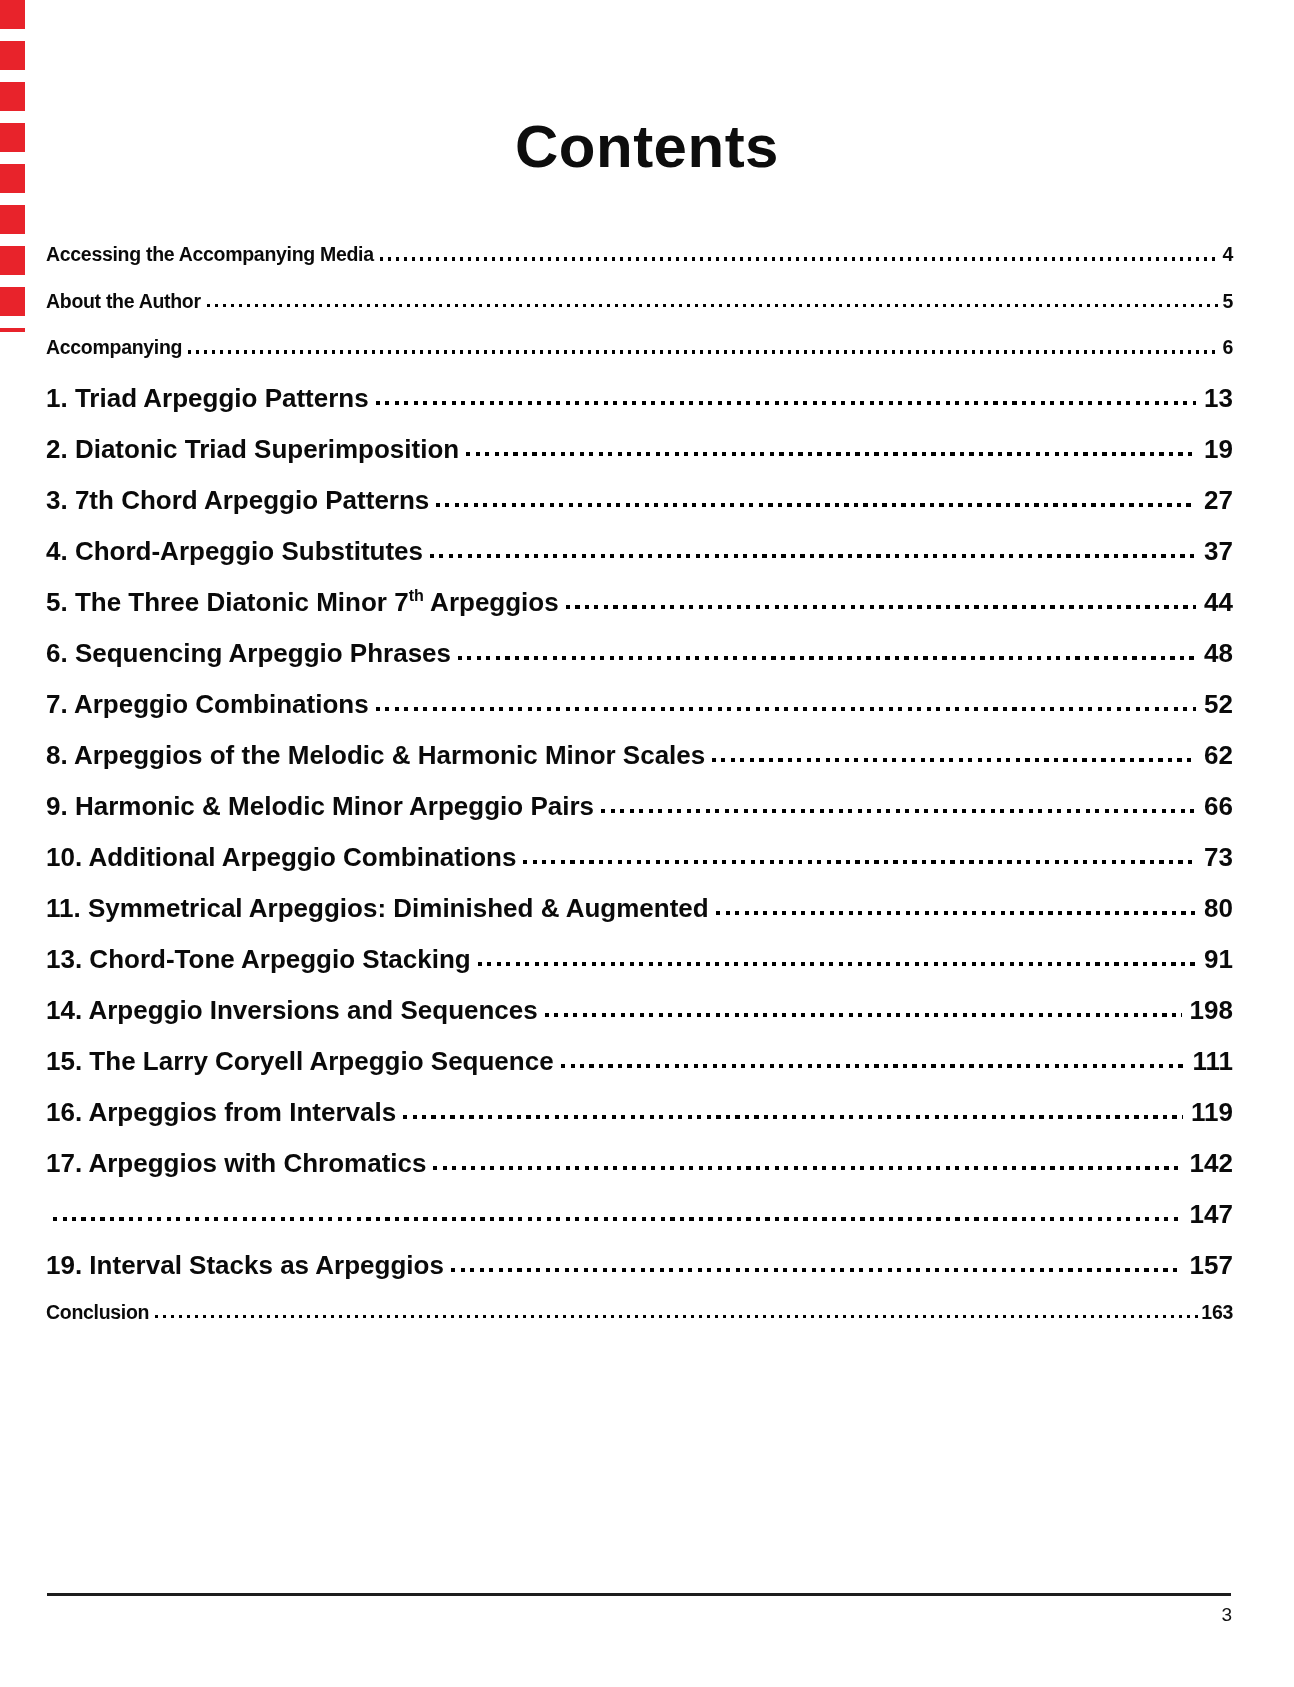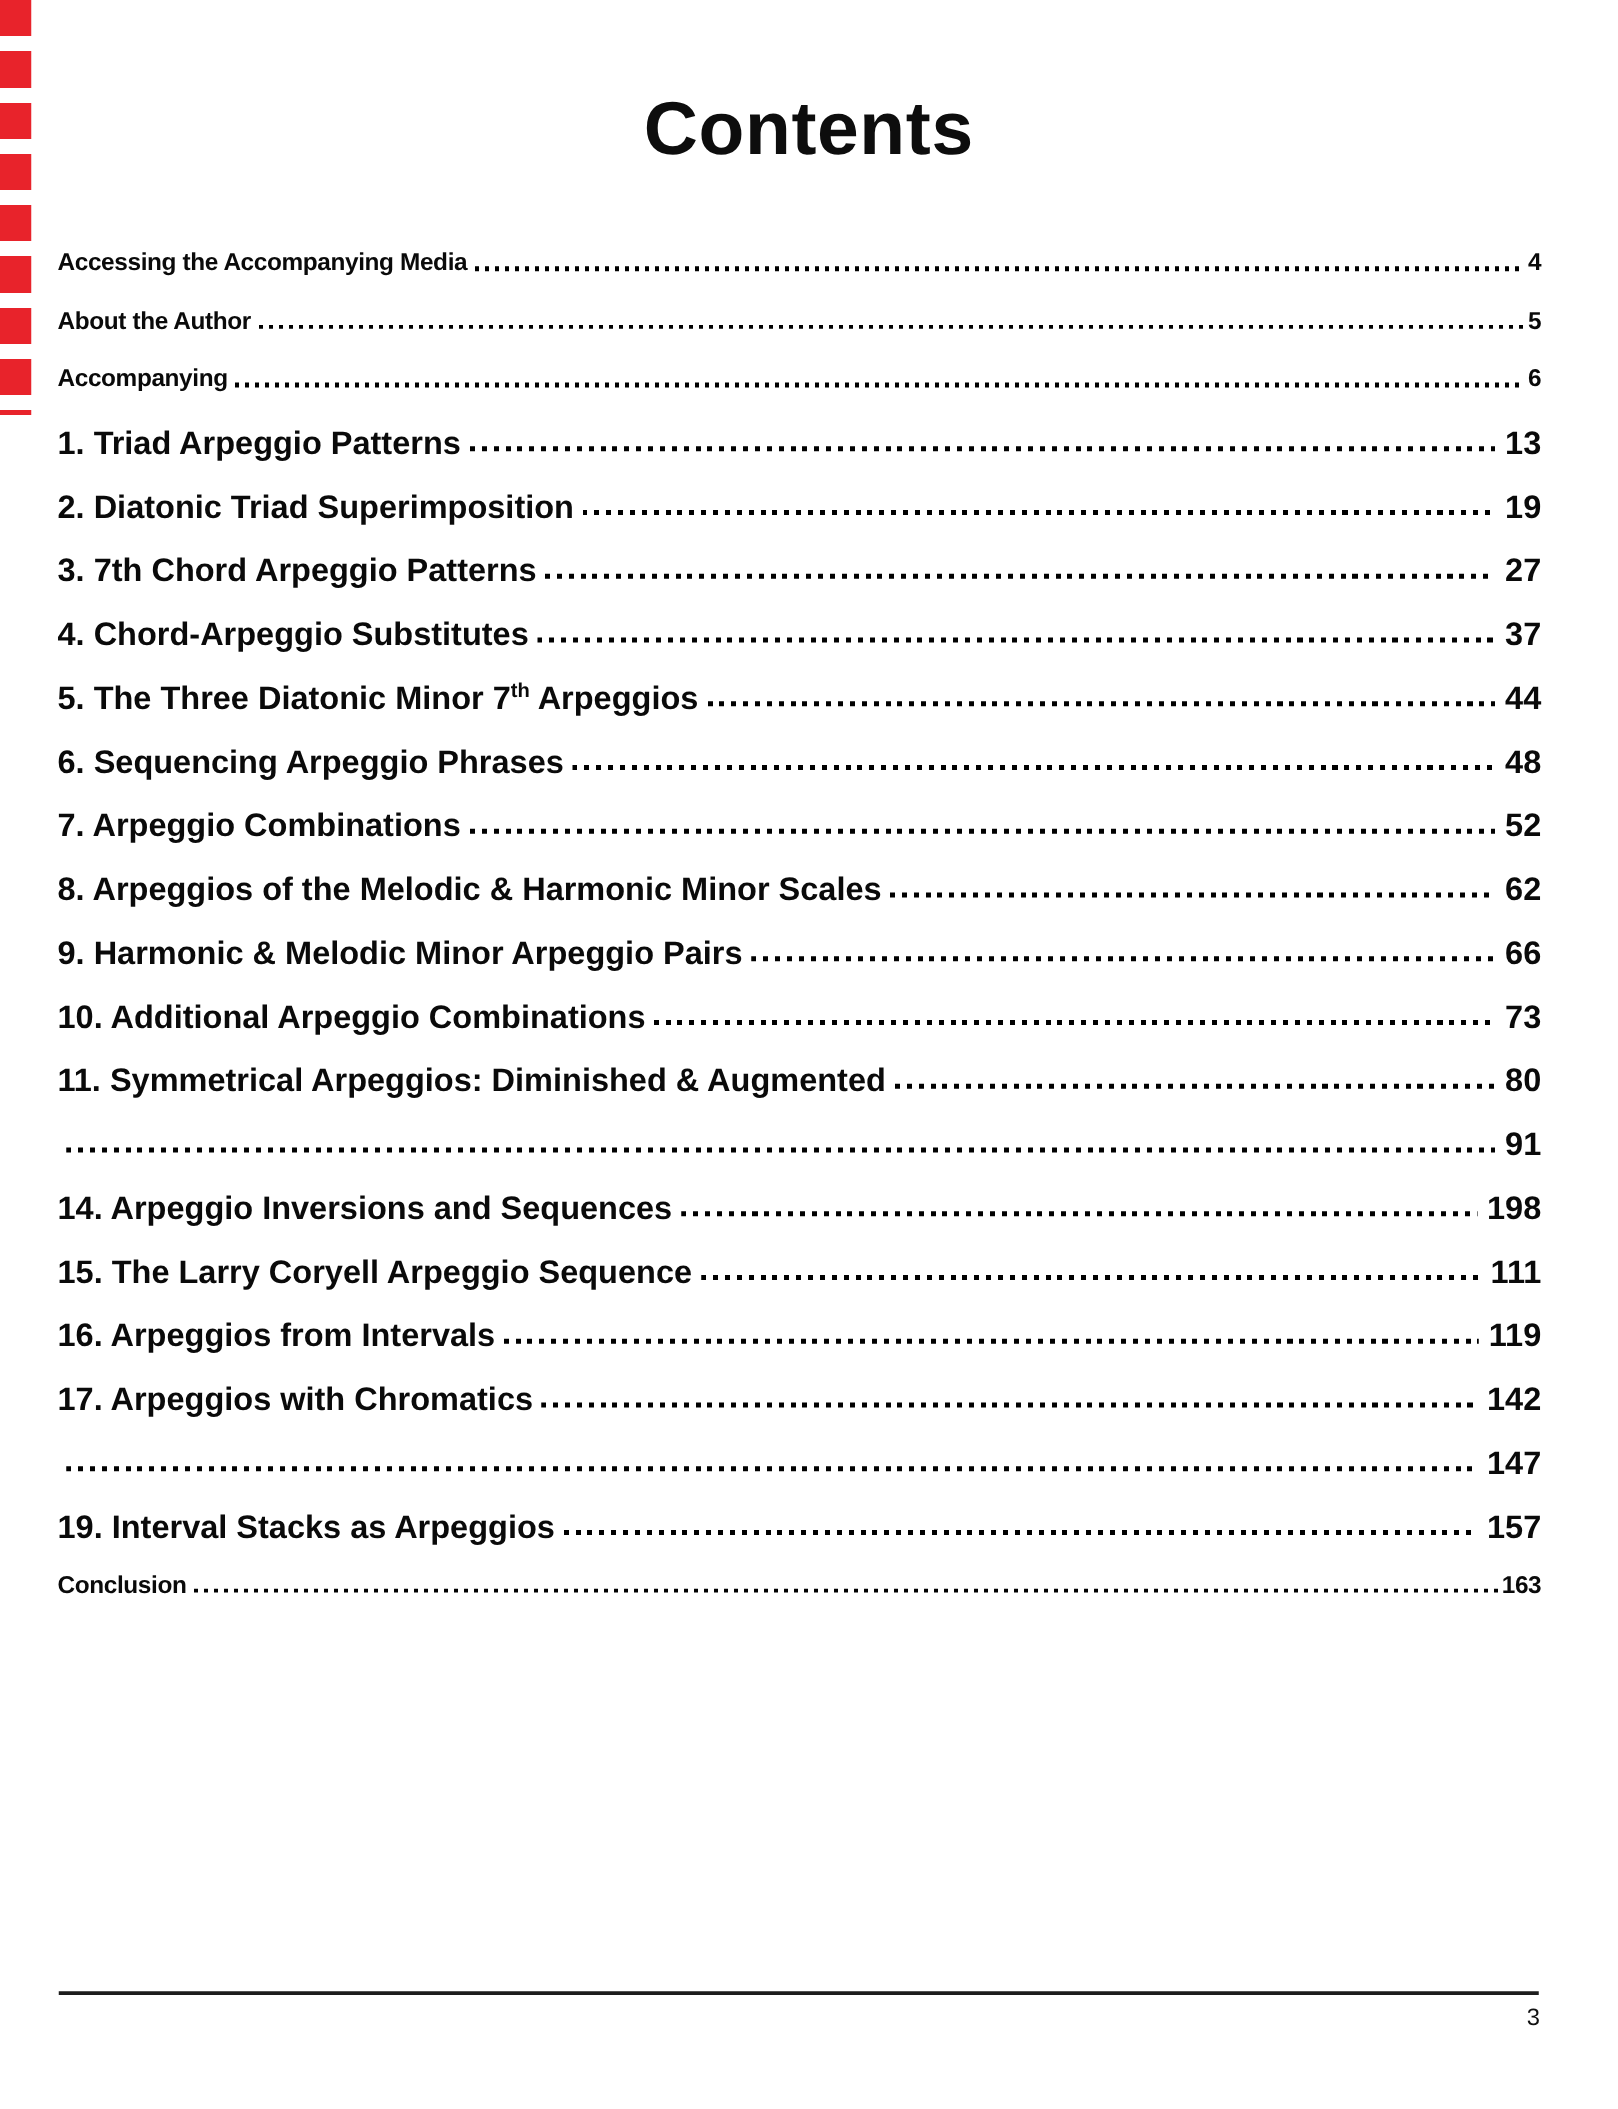--- a/index.html
+++ b/index.html
@@ -24,21 +24,21 @@
     width: 25px;
     height: 332px;
     background-image: repeating-linear-gradient(
       to bottom,
       var(--marker-color, #e8232b) 0 29px,
       rgba(0,0,0,0) 29px 41px
     );
   }
   .title {
     margin: 0;
-    padding-top: 68px;
+    padding-top: 112px;
     text-align: center;
     font-size: 60px;
     line-height: 1.15;
     font-weight: 700;
     letter-spacing: 0.5px;
     color: #0d0d0d;
   }
   .toc {
     margin: 64px 61px 0 46px; 
   }
@@ -174,20 +174,21 @@
     <span class="label"><span class="t-pre">10. Additional Arpeggio Combinations</span><sup class="t-sup"></sup><span class="t-post"></span></span>
     <span class="dots"></span>
     <span class="pagenum">73</span>
   </div>
       <div class="toc-row large">
     <span class="label"><span class="t-pre">11. Symmetrical Arpeggios: Diminished &amp; Augmented</span><sup class="t-sup"></sup><span class="t-post"></span></span>
     <span class="dots"></span>
     <span class="pagenum">80</span>
   </div>
       <div class="toc-row large">
+    <span class="label"><span class="t-pre">13. Chord-Tone Arpeggio Stacking</span><sup class="t-sup"></sup><span class="t-post"></span></span>
     <span class="dots"></span>
     <span class="pagenum">91</span>
   </div>
       <div class="toc-row large">
     <span class="label"><span class="t-pre">14. Arpeggio Inversions and Sequences</span><sup class="t-sup"></sup><span class="t-post"></span></span>
     <span class="dots"></span>
     <span class="pagenum">198</span>
   </div>
       <div class="toc-row large">
     <span class="label"><span class="t-pre">15. The Larry Coryell Arpeggio Sequence</span><sup class="t-sup"></sup><span class="t-post"></span></span>

